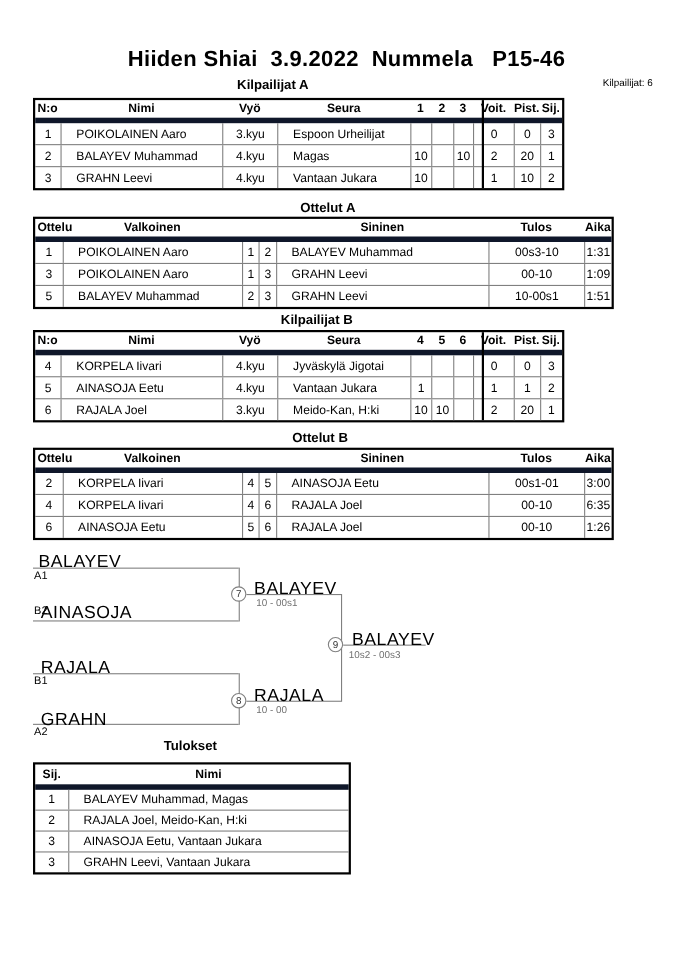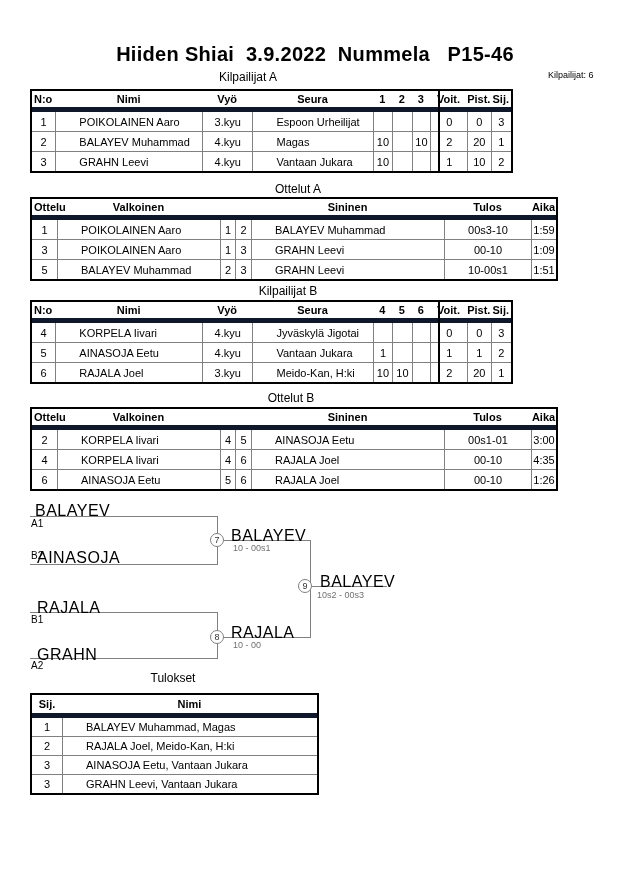--- a/index.html
+++ b/index.html
@@ -2,31 +2,31 @@
 <html><head>
 <meta charset="utf-8">
 <style>
   html,body{margin:0;padding:0}
   body{width:630px;height:891px;position:relative;background:#fff;color:#000;
        font-family:"Liberation Sans",sans-serif;overflow:hidden}
 
   .main-title{position:absolute;top:43px;left:0;width:630px;text-align:center;
               font-size:20px;font-weight:bold;white-space:pre;letter-spacing:.3px}
   .count{position:absolute;top:70px;left:548px;font-size:9px;white-space:nowrap}
-  .sec{position:absolute;font-size:12px;font-weight:normal;transform:translateX(-50%);white-space:nowrap}
+  .sec{position:absolute;font-size:12px;font-weight:bold;transform:translateX(-50%);white-space:nowrap}
 
   .tbl{position:absolute;border:2px solid #000;background:#fff}
   .tr{display:flex;height:19px;border-top:1px solid #808080}
   .tr.head{height:16px;border-top:none;border-bottom:5px solid #0f172a;font-weight:bold}
   .tr.head + .tr{border-top:none}
   .td{box-sizing:border-box;display:flex;align-items:center;justify-content:center;
       font-size:11px;border-left:1px solid #808080;overflow:hidden;white-space:nowrap}
   .td:first-child{border-left:none}
   .head .td{border-left:none;overflow:visible}
-  .l{justify-content:flex-start;padding-left:23px}
+  .l{justify-content:flex-start;padding-left:13px}
   .head .l{padding-left:2px}
   .vsep{position:absolute;top:0;bottom:0;width:2px;background:#000}
 
   
   .c-no{width:24px}.c-nimi{width:150px}.c-vyo{width:52px}.c-seura{width:123px}
   .c-r{width:20px}.c-r3{width:19px}.c-voit{width:38px}.c-pist{width:24px}.c-sij{width:21px}
   
   .m-ot{width:25px}.m-valk{width:163px}.m-n1{width:15px}.m-n2{width:16px}
   .m-sin{width:193px}.m-tulos{width:87px}.m-aika{width:25px}
   
@@ -112,21 +112,21 @@
     <div class="td m-tulos">Tulos</div>
     <div class="td m-aika">Aika</div>
   </div>
   <div class="tr">
     <div class="td m-ot">1</div>
     <div class="td m-valk l">POIKOLAINEN Aaro</div>
     <div class="td m-n1">1</div>
     <div class="td m-n2">2</div>
     <div class="td m-sin l">BALAYEV Muhammad</div>
     <div class="td m-tulos">00s3-10</div>
-    <div class="td m-aika">1:59</div>
+    <div class="td m-aika">1:31</div>
   </div>
   <div class="tr">
     <div class="td m-ot">3</div>
     <div class="td m-valk l">POIKOLAINEN Aaro</div>
     <div class="td m-n1">1</div>
     <div class="td m-n2">3</div>
     <div class="td m-sin l">GRAHN Leevi</div>
     <div class="td m-tulos">00-10</div>
     <div class="td m-aika">1:09</div>
   </div>
@@ -214,21 +214,21 @@
     <div class="td m-tulos">00s1-01</div>
     <div class="td m-aika">3:00</div>
   </div>
   <div class="tr">
     <div class="td m-ot">4</div>
     <div class="td m-valk l">KORPELA Iivari</div>
     <div class="td m-n1">4</div>
     <div class="td m-n2">6</div>
     <div class="td m-sin l">RAJALA Joel</div>
     <div class="td m-tulos">00-10</div>
-    <div class="td m-aika">4:35</div>
+    <div class="td m-aika">6:35</div>
   </div>
   <div class="tr">
     <div class="td m-ot">6</div>
     <div class="td m-valk l">AINASOJA Eetu</div>
     <div class="td m-n1">5</div>
     <div class="td m-n2">6</div>
     <div class="td m-sin l">RAJALA Joel</div>
     <div class="td m-tulos">00-10</div>
     <div class="td m-aika">1:26</div>
   </div>

